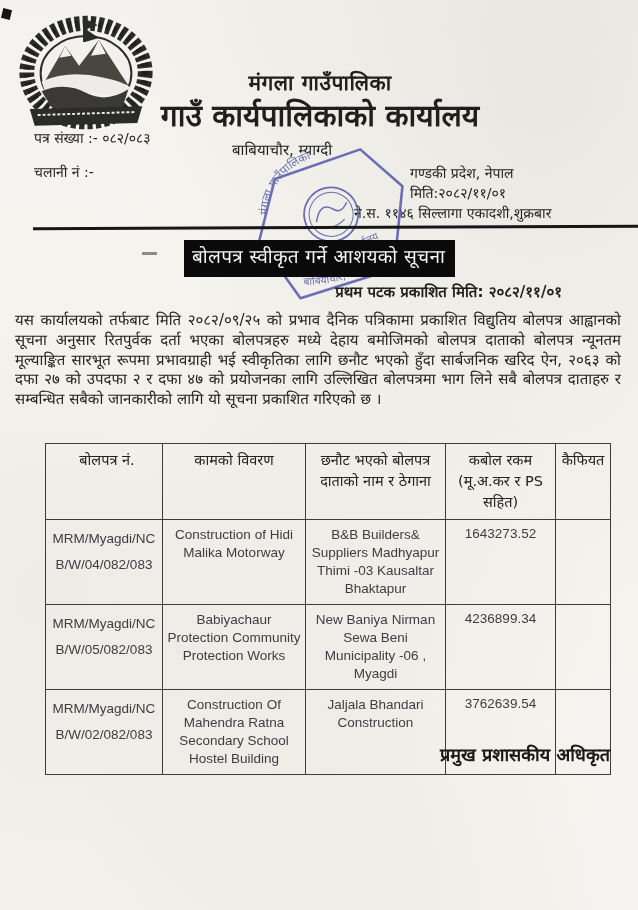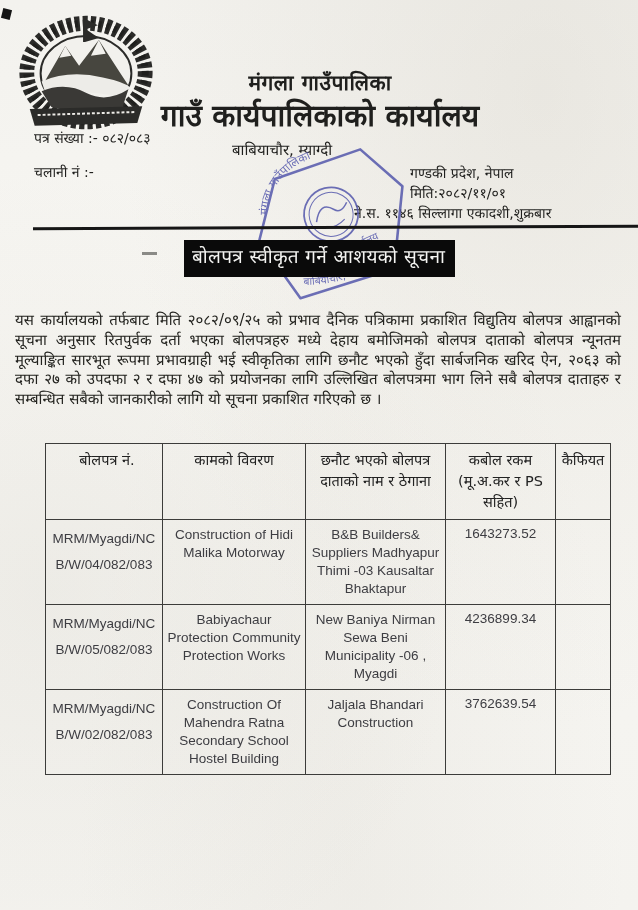--- a/index.html
+++ b/index.html
@@ -116,20 +116,21 @@
           <text font-size="10.5"><textPath href="#arc-bot" startOffset="6%">बाबियाचौर, म्याग्दी</textPath></text>
         </g>
       </g>
     </svg>
   </div>
 
   <div class="abs divider"></div>
 
   <div class="abs title-dash"></div>
   <div class="abs notice-title">बोलपत्र स्वीकृत गर्ने आशयको सूचना</div>
+  <div class="abs published">प्रथम पटक प्रकाशित मिति: २०८२/११/०१</div>
 
   <div class="abs body-text">यस कार्यालयको तर्फबाट मिति २०८२/०९/२५ को प्रभाव दैनिक पत्रिकामा प्रकाशित विद्युतिय बोलपत्र आह्वानको सूचना अनुसार रितपुर्वक दर्ता भएका बोलपत्रहरु मध्ये देहाय बमोजिमको बोलपत्र दाताको बोलपत्र न्यूनतम मूल्याङ्कित सारभूत रूपमा प्रभावग्राही भई स्वीकृतिका लागि छनौट भएको हुँदा सार्बजनिक खरिद ऐन, २०६३ को दफा २७ को उपदफा २ र दफा ४७ को प्रयोजनका लागि उल्लिखित बोलपत्रमा भाग लिने सबै बोलपत्र दाताहरु र सम्बन्धित सबैको जानकारीको लागि यो सूचना प्रकाशित गरिएको छ ।</div>
 
   <table class="tender-table">
     <colgroup>
       <col style="width:117px">
         <col style="width:143px">
         <col style="width:140px">
       <col style="width:110px">
         <col style="width:55px">
@@ -168,14 +169,15 @@
         <div>B/W/02/082/083</div>
       </td>
       <td class="eng">Construction Of Mahendra Ratna Secondary School Hostel Building</td>
       <td class="eng">Jaljala Bhandari Construction</td>
       <td class="amount">3762639.54</td>
       <td></td>
     </tr>
   </tbody>
     </table>
 
+  <div class="abs signature">प्रमुख प्रशासकीय अधिकृत</div>
 
 </div>
 
 </body></html>

